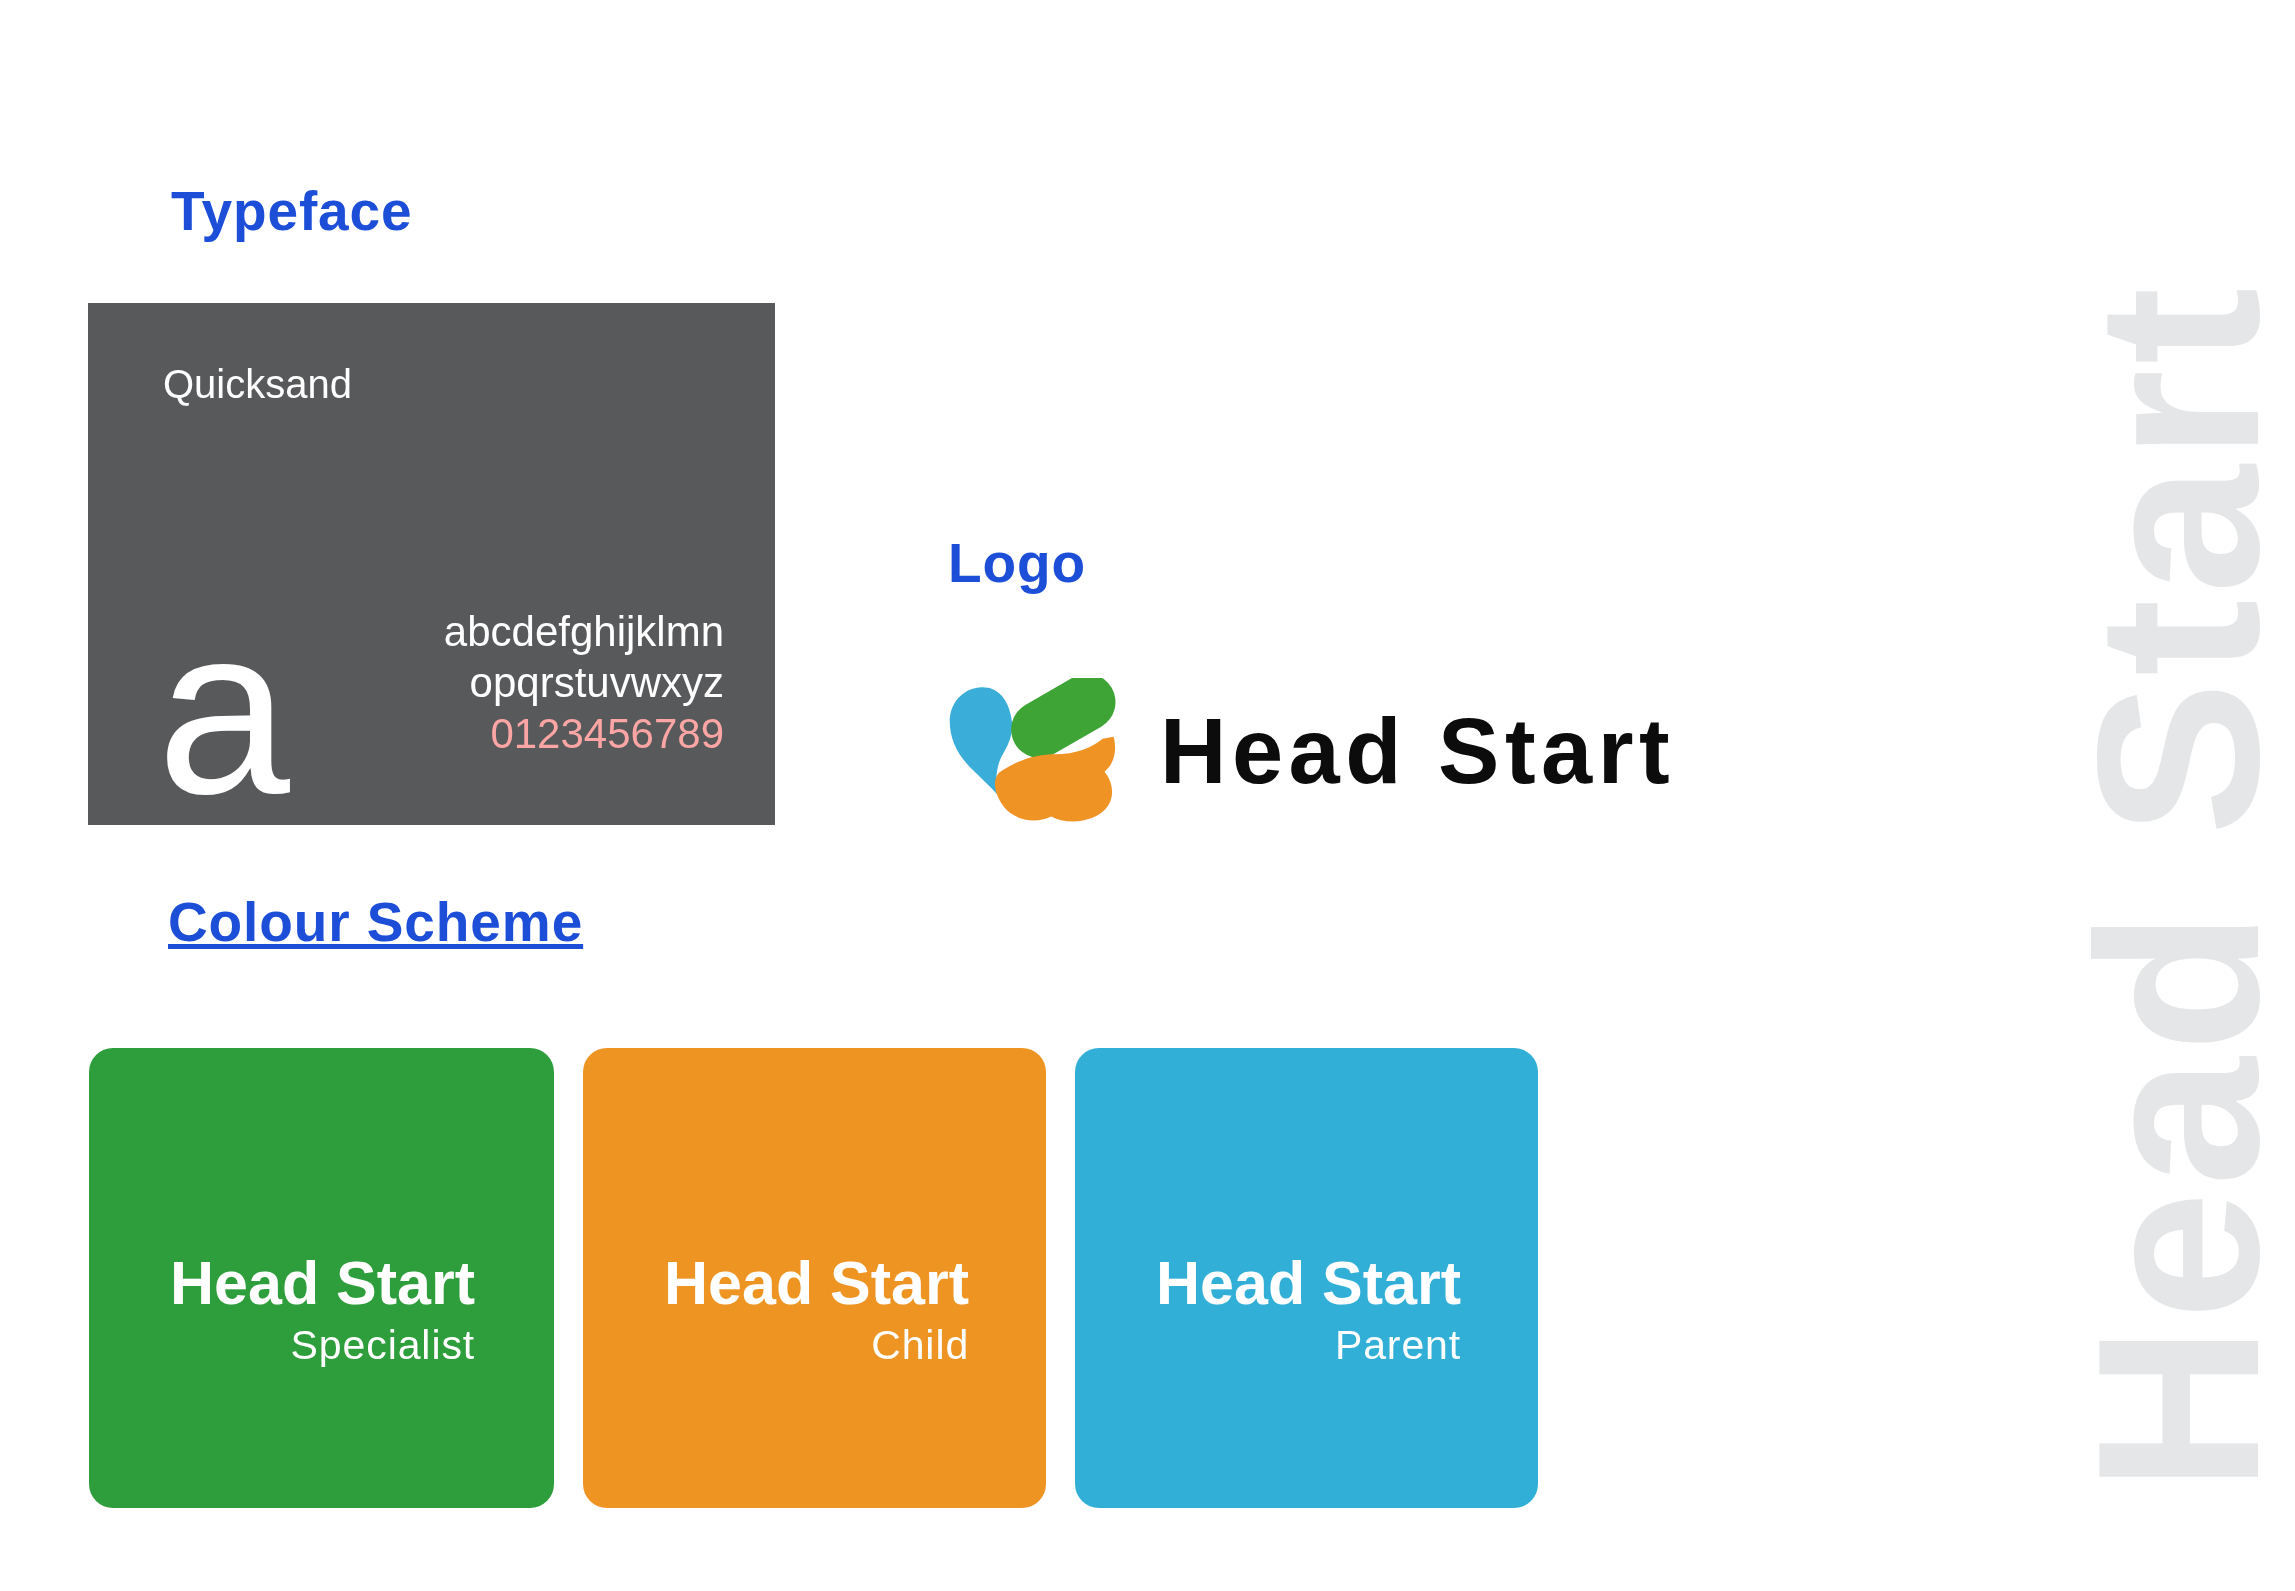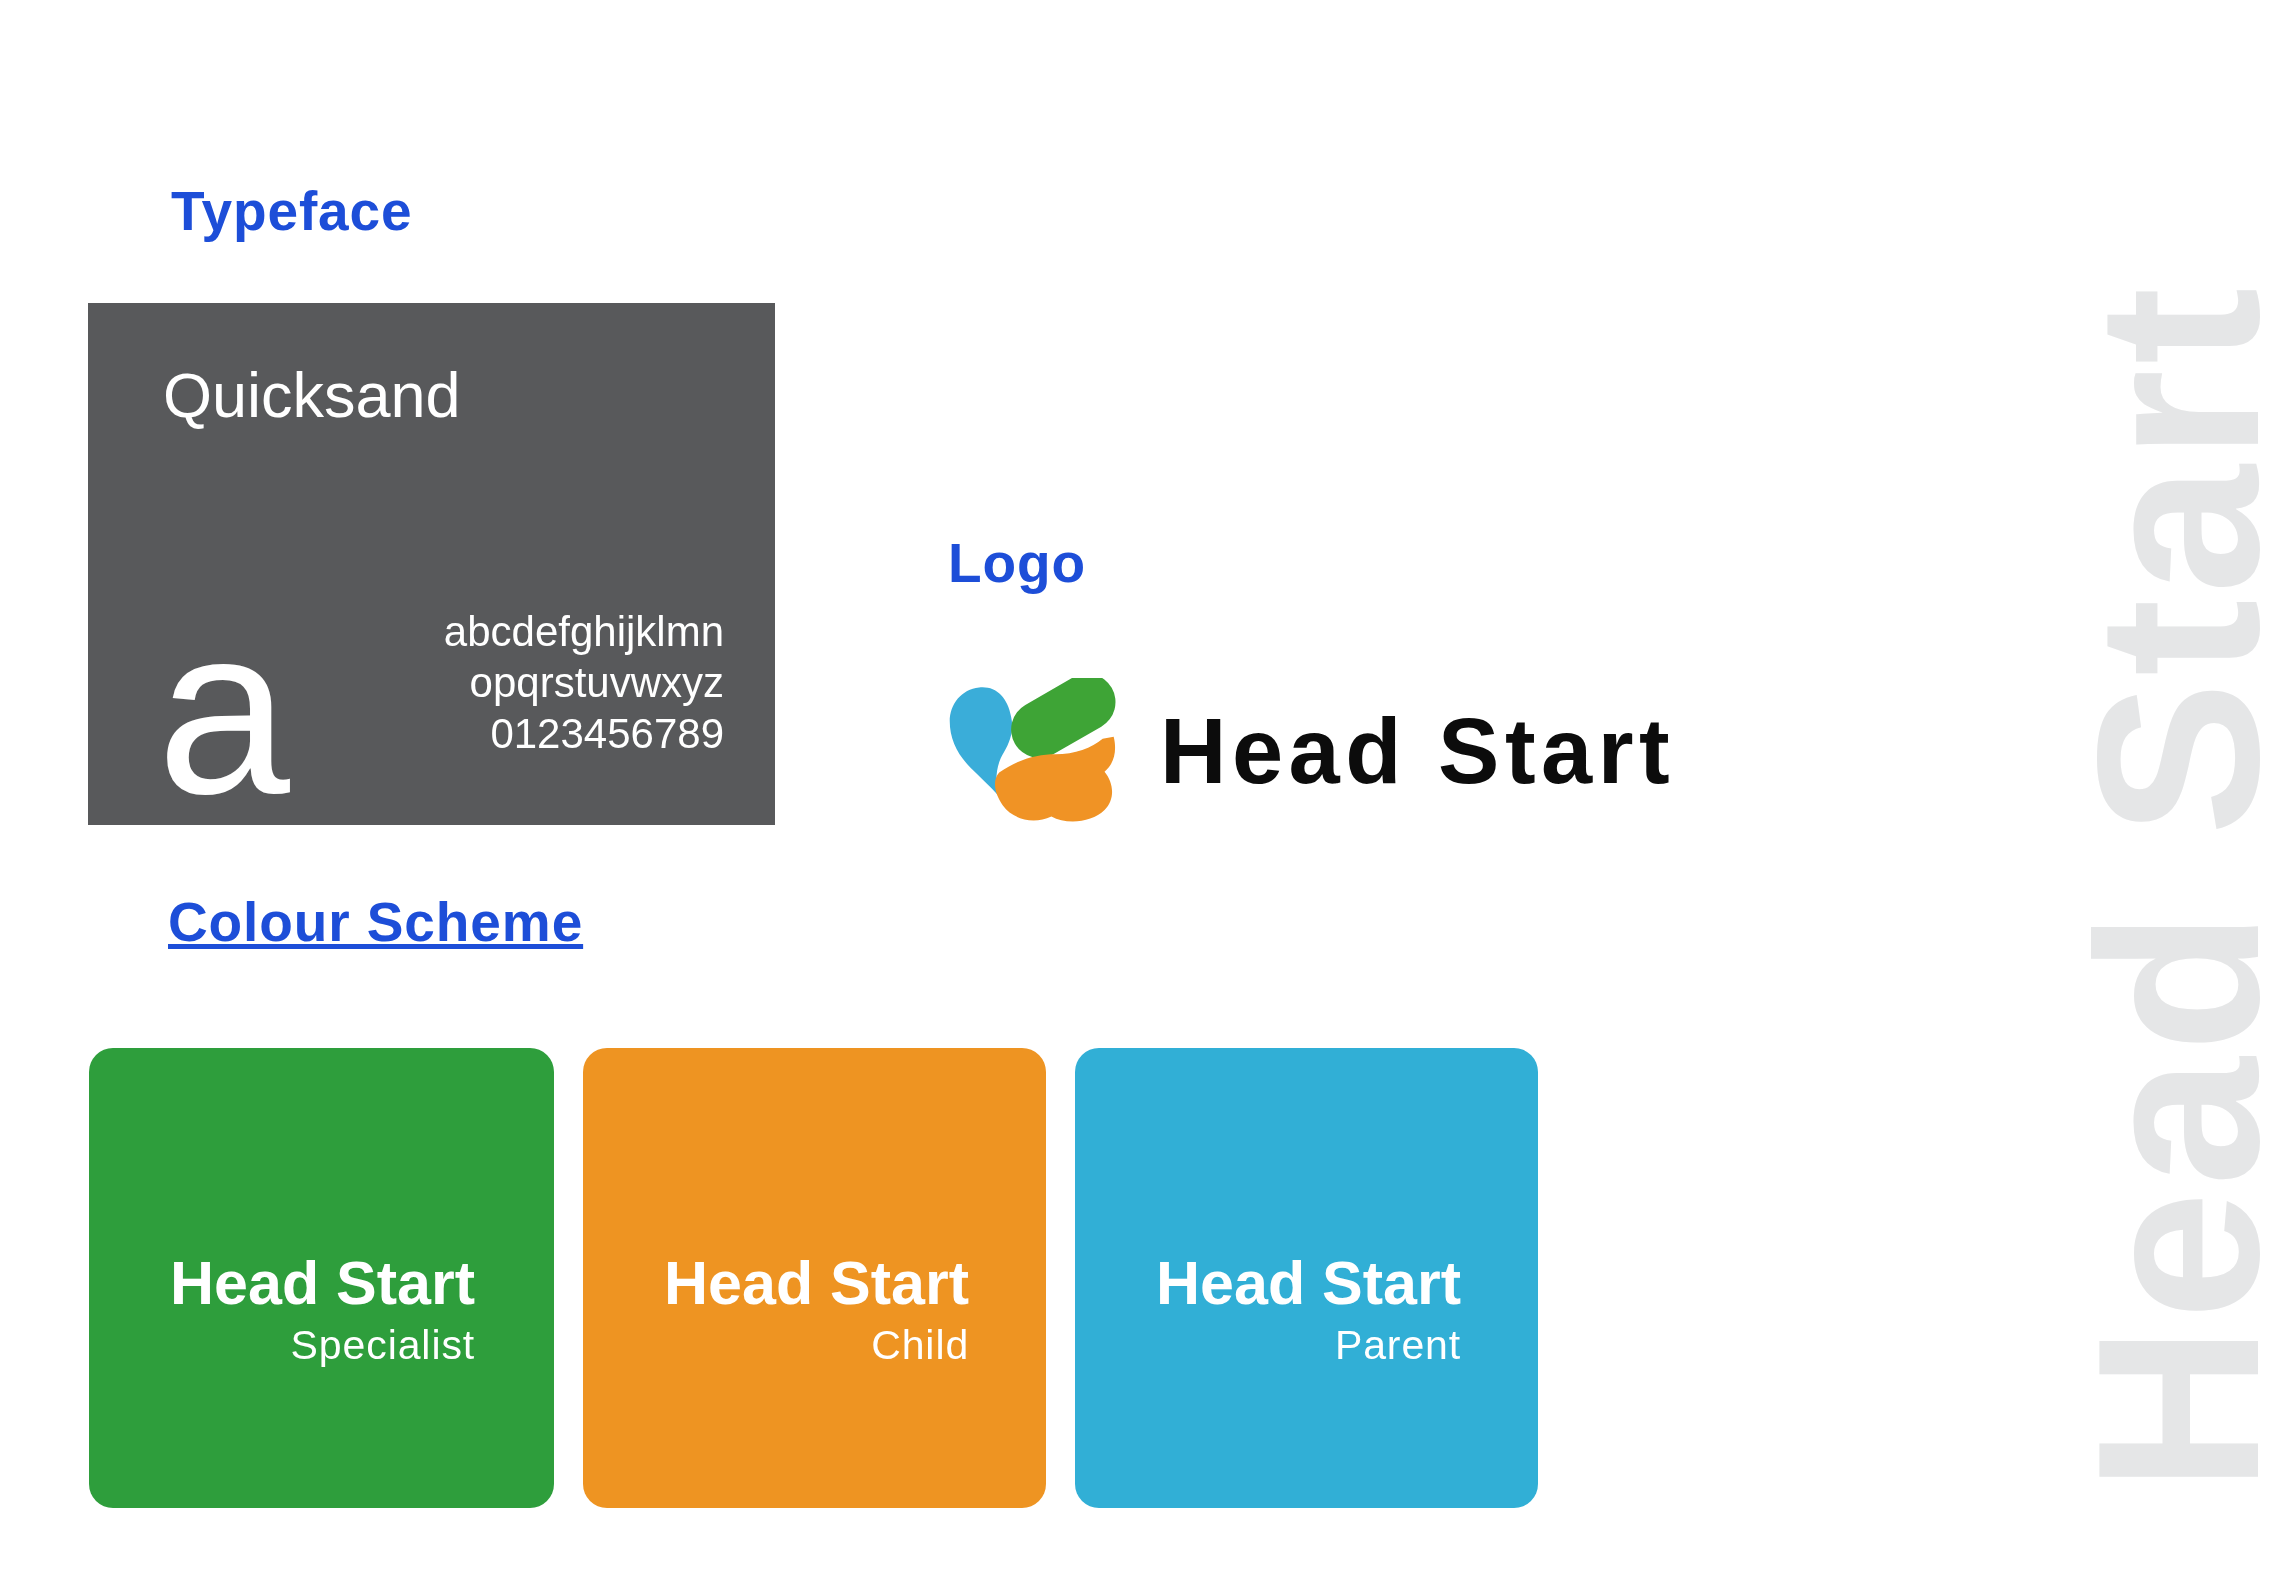--- a/index.html
+++ b/index.html
@@ -26,21 +26,21 @@
   
   .type-card{
     position:absolute;
     left:88px;top:303px;
     width:687px;height:522px;
     color:#ffffff;
   }
   .font-name{
     position:absolute;
     left:75px;top:61px;
-    font-size:63px;font-weight:400;
+    font-size:40px;font-weight:400;
     line-height:1;white-space:pre;
   }
   .pairs{
     position:absolute;
     right:51px;top:120px;
     text-align:right;
     font-size:43px;font-weight:400;
     line-height:63px;
     white-space:pre;
   }
@@ -115,21 +115,21 @@
 </head>
 <body style="background: rgb(255, 255, 255);">
 
 <div class="watermark" style="color: rgb(229, 230, 231);">Head Start</div>
 
 <div class="heading" id="h-typeface">Typeface</div>
 
 <div class="type-card" style="background-color: rgb(88, 89, 91);">
   <div class="font-name">Quicksand</div>
   <div class="big-letter">a</div>
-  <div class="alphabet"><span>abcdefghijklmn</span><br><span>opqrstuvwxyz</span><br><span style="color: #ffffff;">0123456789</span></div>
+  <div class="alphabet"><span>abcdefghijklmn</span><br><span>opqrstuvwxyz</span><br><span style="color: #fca5a5;">0123456789</span></div>
 </div>
 
 <div class="heading" id="h-logo">Logo</div>
 
 <svg class="logo-mark" viewBox="0 0 190 160" aria-hidden="true">
   <path d="M35,10 C16,12 3,28 3,47 C3,66 11,83 26,98 C36,108 47,118 56,128
            C52,110 54,94 62,81 C70,68 73,55 70,42 C66,20 53,8 35,10 Z" style="fill: rgb(58, 173, 217);"></path>
   <rect x="66" y="10" width="122" height="62" rx="31" transform="rotate(-30 127 41)" style="fill: rgb(62, 164, 54);"></rect>
   <path d="M57,103 C78,88 100,83 118,83 C140,83 158,76 170,66 L182,64
            C186,80 182,94 172,102 C182,114 184,132 172,144

